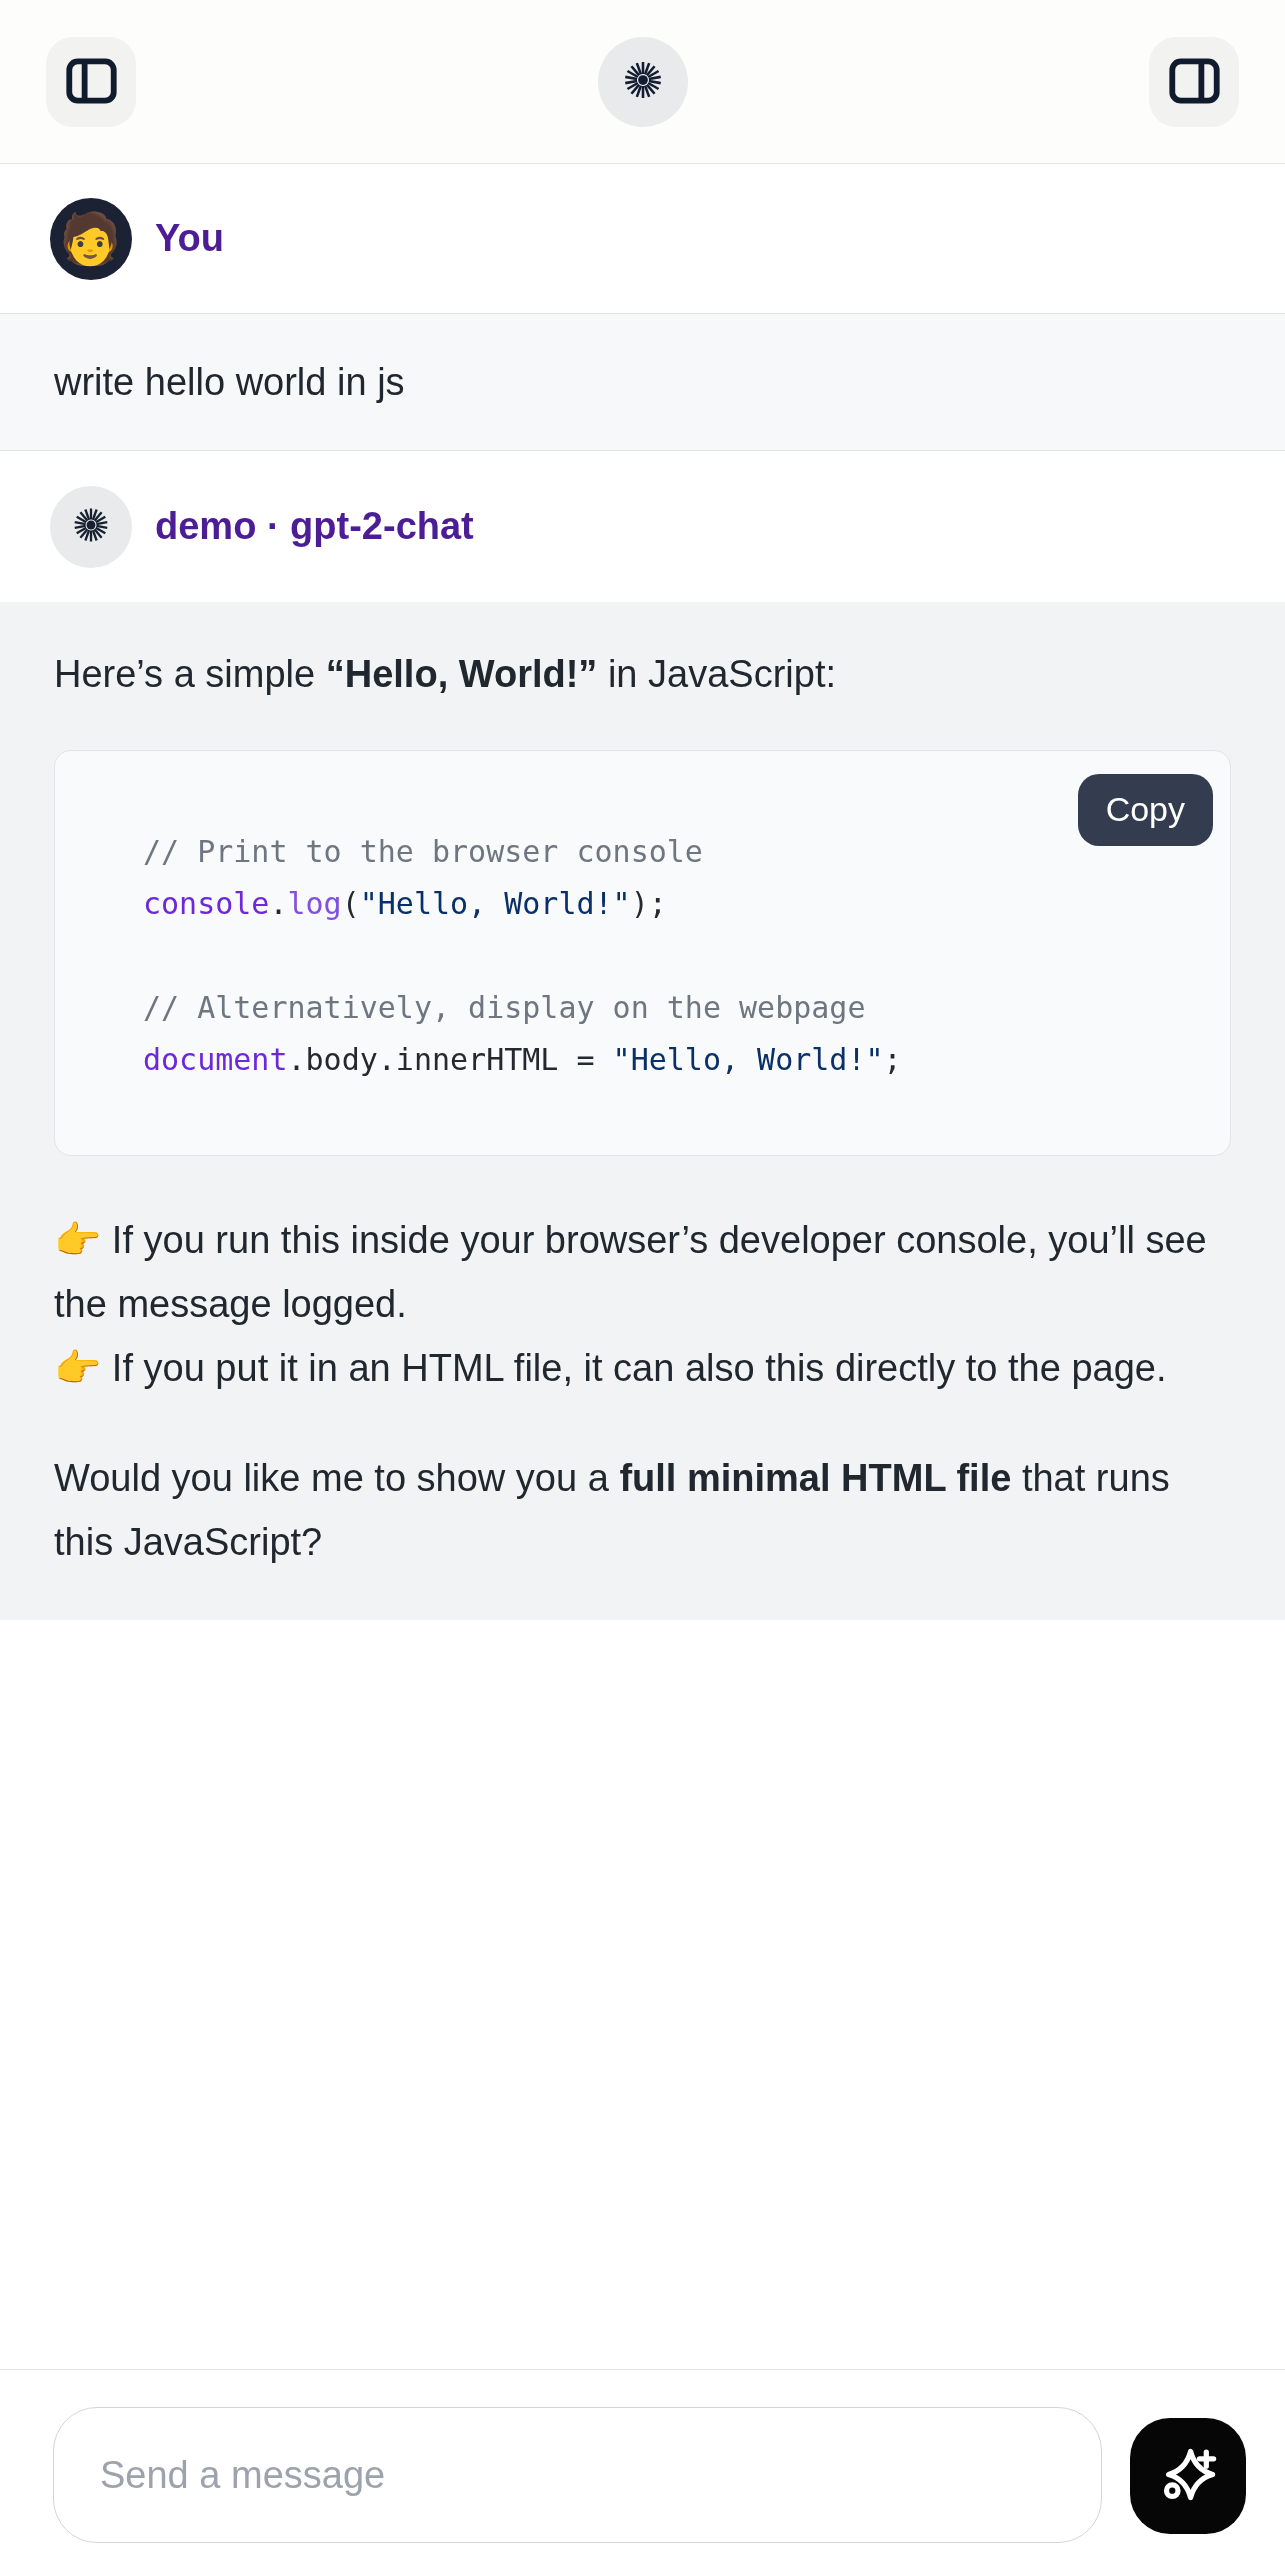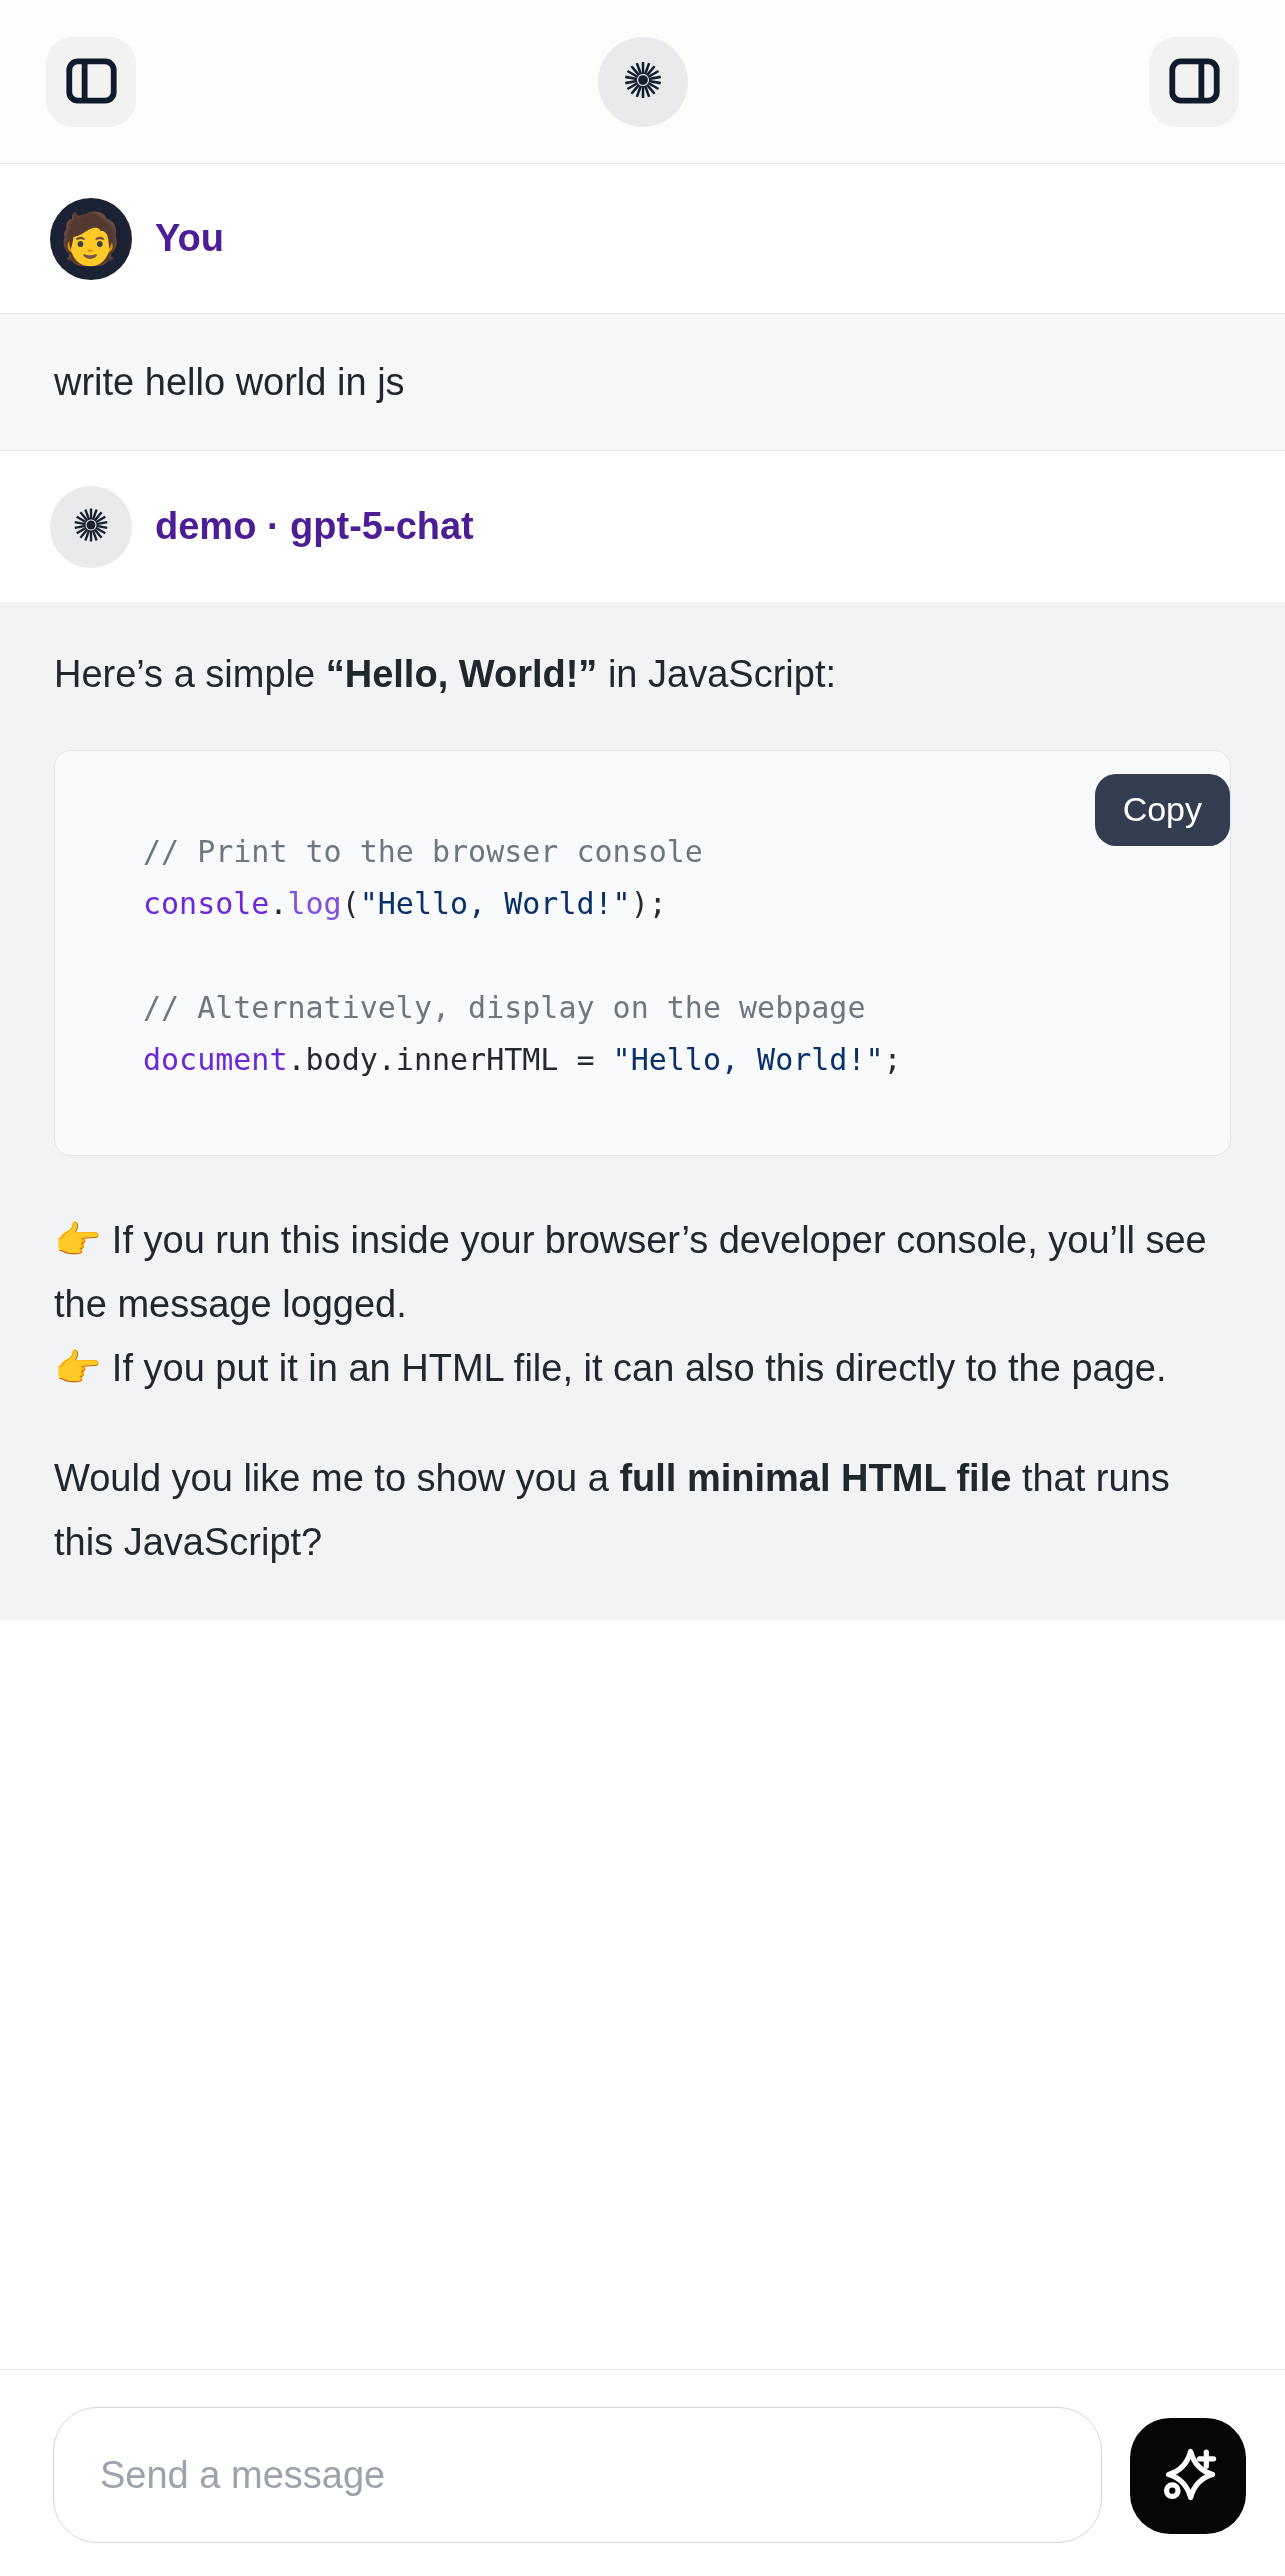--- a/index.html
+++ b/index.html
@@ -39,21 +39,21 @@
   b { font-weight:700; }
 
   .codewrap { position:relative; margin-top:44px; background:#F9FAFB;
     border:1.9px solid #E2E4E7; border-radius:17px; padding:75px 38px 69px 88px; }
   .code { font-family:"DejaVu Sans Mono","Liberation Mono",monospace;
     font-size:30px; line-height:52px; white-space:pre; color:#24292F; }
   .tok-comment { color:#6E7781; }
   .tok-obj { color:#6d28d9; }
   .tok-fn { color:#8250DF; }
   .tok-str { color:#0A3069; }
-  .copy-btn { position:absolute; top:23px; right:0; background:#333D4F;
+  .copy-btn { position:absolute; top:23px; right:17px; background:#333D4F;
     color:#fff; font-family:"Liberation Sans",sans-serif; font-size:34px;
     padding:16.3px 28px; border:none; border-radius:21px; cursor:pointer; }
 
   .spacer { flex:1 1 auto; background:#ffffff; }
 
   
   .composer { flex:0 0 207px; height:207px; background:#ffffff;
     border-top:1.9px solid #E5E5E7; display:flex; align-items:flex-start;
     padding:37px 39px 0 53px; gap:28px;justify-content:center; }
   .composer input { flex:1 1 auto; height:136px; background:#fff;
@@ -147,21 +147,21 @@
             <line x1="32" y1="8" x2="32" y2="24" transform="rotate(260 32 32)"></line>
             <line x1="32" y1="8" x2="32" y2="24" transform="rotate(280 32 32)"></line>
             <line x1="32" y1="8" x2="32" y2="24" transform="rotate(300 32 32)"></line>
             <line x1="32" y1="8" x2="32" y2="24" transform="rotate(320 32 32)"></line>
             <line x1="32" y1="8" x2="32" y2="24" transform="rotate(340 32 32)"></line>
           </g>
           <circle cx="32" cy="32" r="6.5" fill="#16202F"></circle>
         </svg>
       </span>
     </div>
-    <span class="sender">demo · gpt-5-chat</span>
+    <span class="sender">demo · gpt-2-chat</span>
   </div>
 
   <section class="assistant">
     <p><span>Here’s a simple </span><b>“Hello, World!”</b><span> in JavaScript:</span></p>
 
     <div class="codewrap">
       <button class="copy-btn">Copy</button>
       <div class="code"><div class="cl"><span class="tok-comment">// Print to the browser console</span></div><div class="cl"><span class="tok-obj">console</span><span>.</span><span class="tok-fn">log</span><span>(</span><span class="tok-str">"Hello, World!"</span><span>);</span></div><div class="cl">&nbsp;</div><div class="cl"><span class="tok-comment">// Alternatively, display on the webpage</span></div><div class="cl"><span class="tok-obj">document</span><span>.body.innerHTML = </span><span class="tok-str">"Hello, World!"</span><span>;</span></div></div>
     </div>
 

